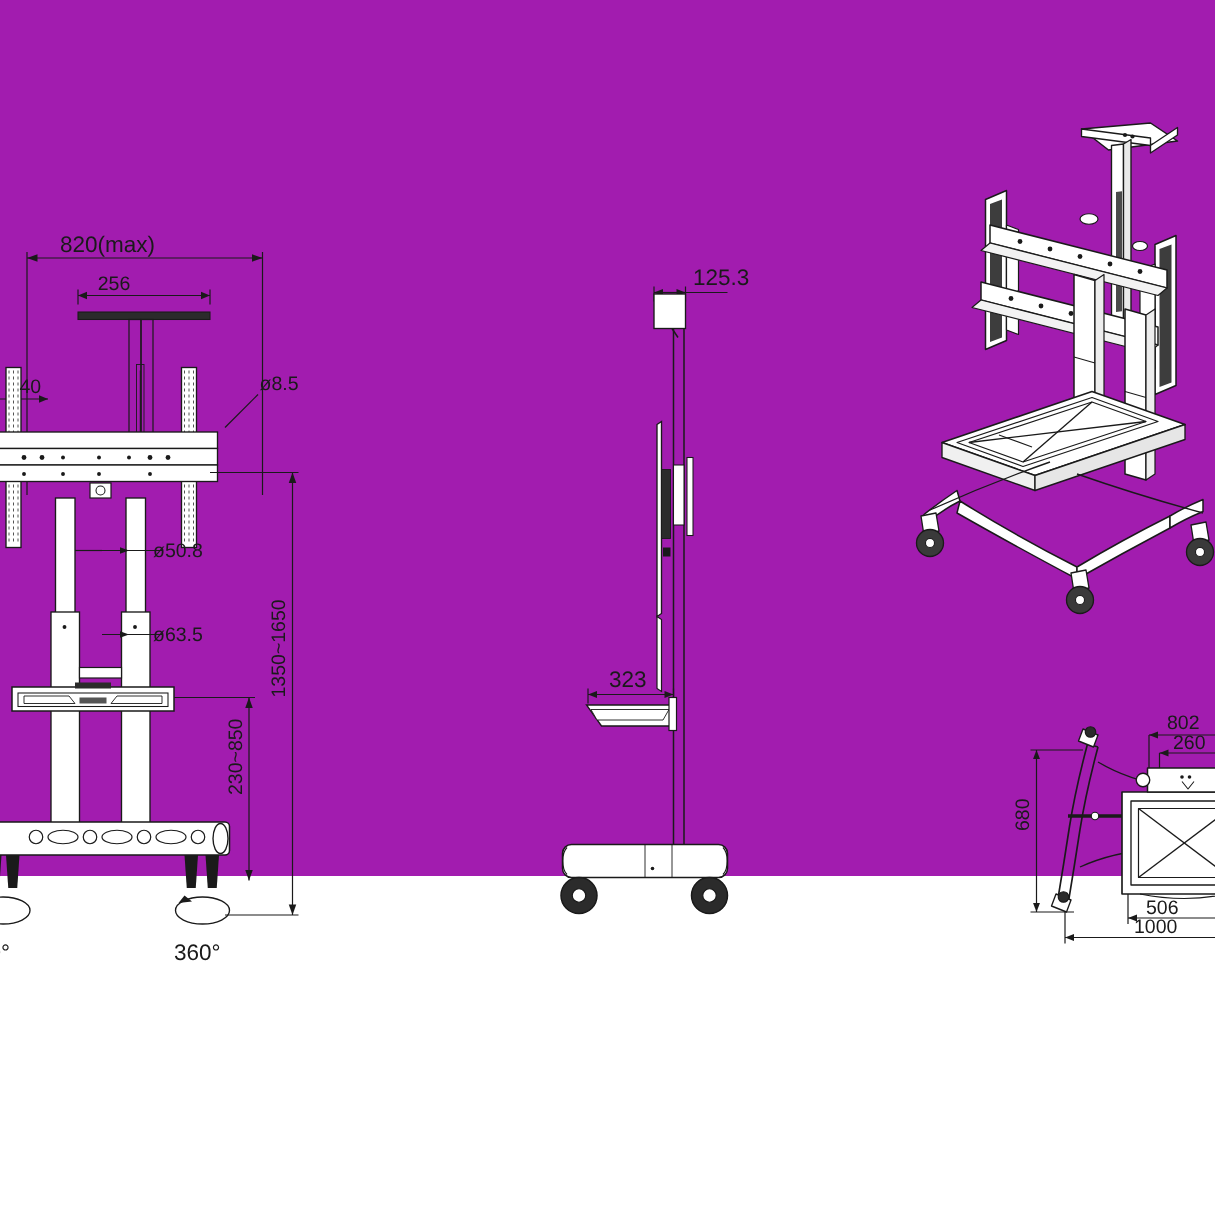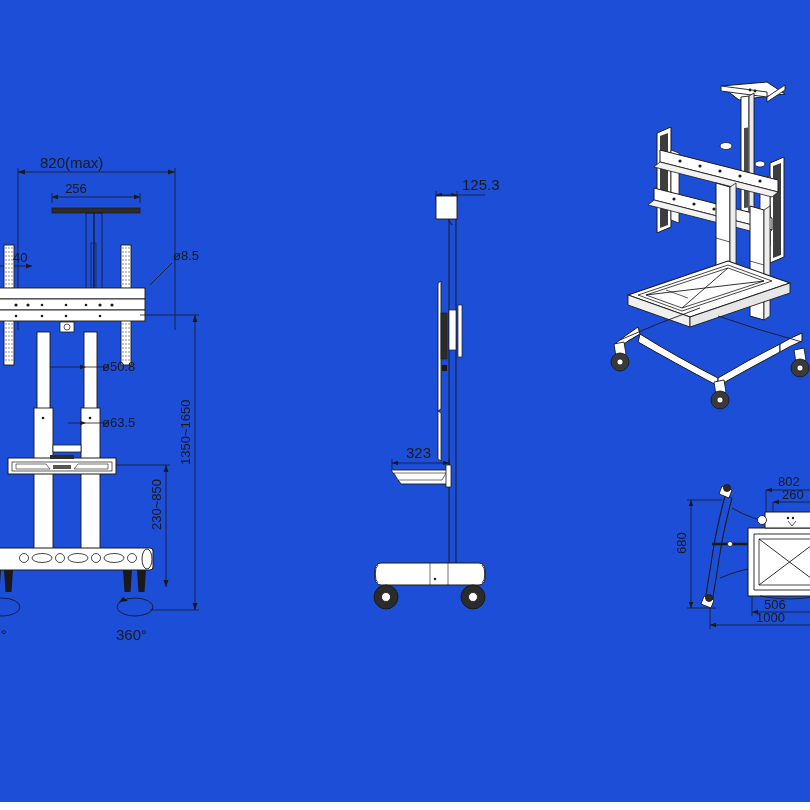--- a/index.html
+++ b/index.html
@@ -1,19 +1,19 @@
 <!DOCTYPE html>
 <html><head>
 <meta charset="utf-8">
 <title>TV Cart Technical Drawing</title>
 <style>
   html,body{margin:0;padding:0;background:#ffffff;}
   body{width:810px;height:810px;overflow:hidden;
        font-family:"Liberation Sans", sans-serif;}
-  #sheet{position:relative;width:810px;height:802px;background:#1d4ed8;}
+  #sheet{position:relative;width:810px;height:584px;background:#a21caf;}
   #sheet svg{position:absolute;top:0;left:0;}
   .dimtext{font-family:"Liberation Sans", sans-serif;font-size:13px;fill:#1a1a1a;}
   .dimtext.big{font-size:15px;}
 </style>
 </head>
 <body>
 
 <div id="sheet">
 
   <svg width="260" height="680" viewBox="0 0 260 680" style="left:-10px;top:155px;">

